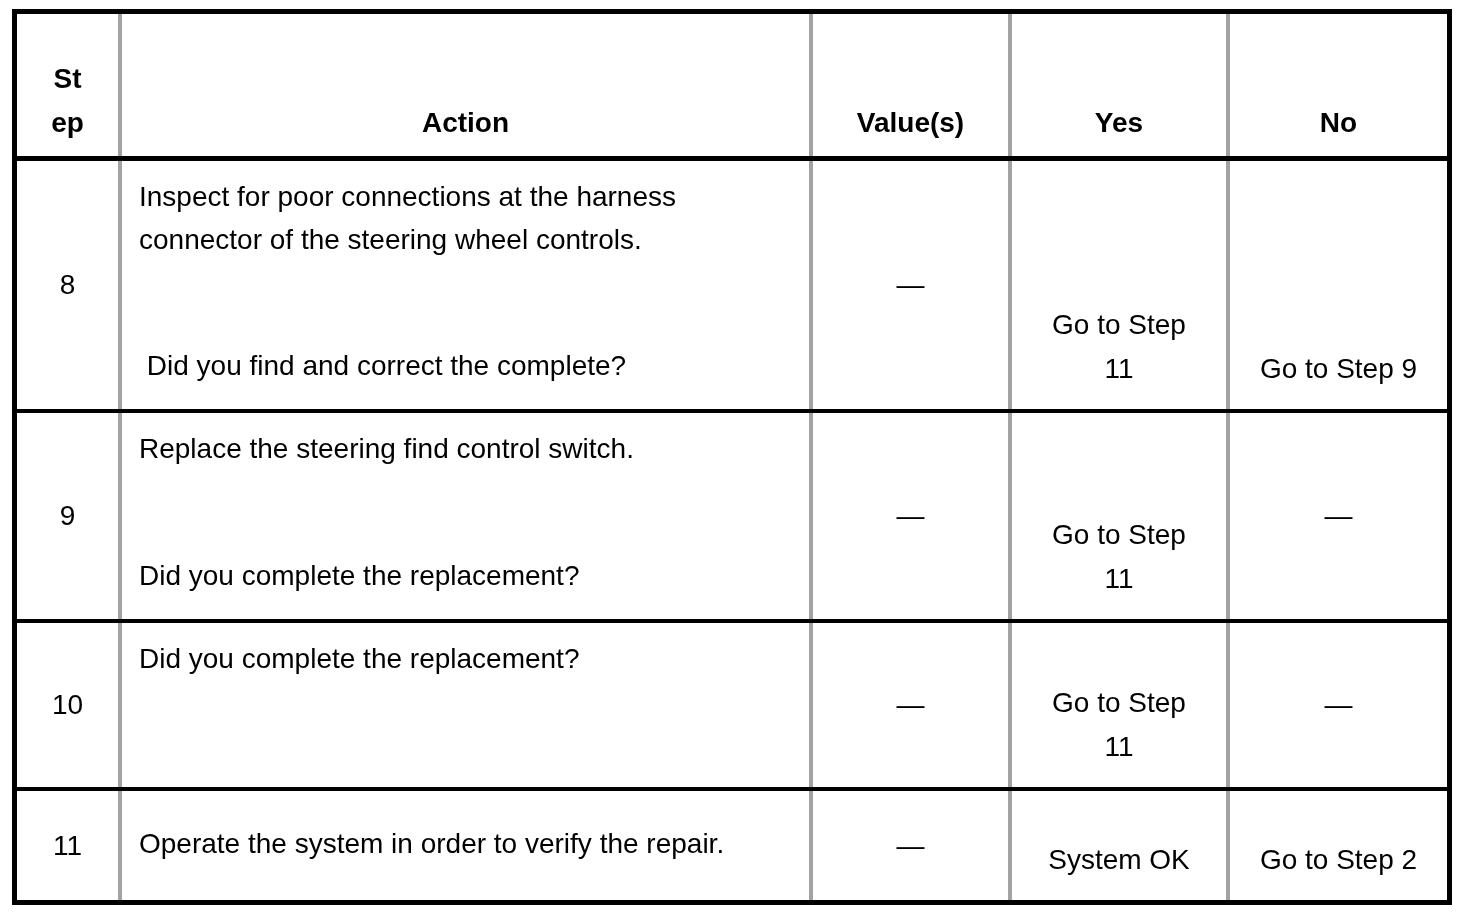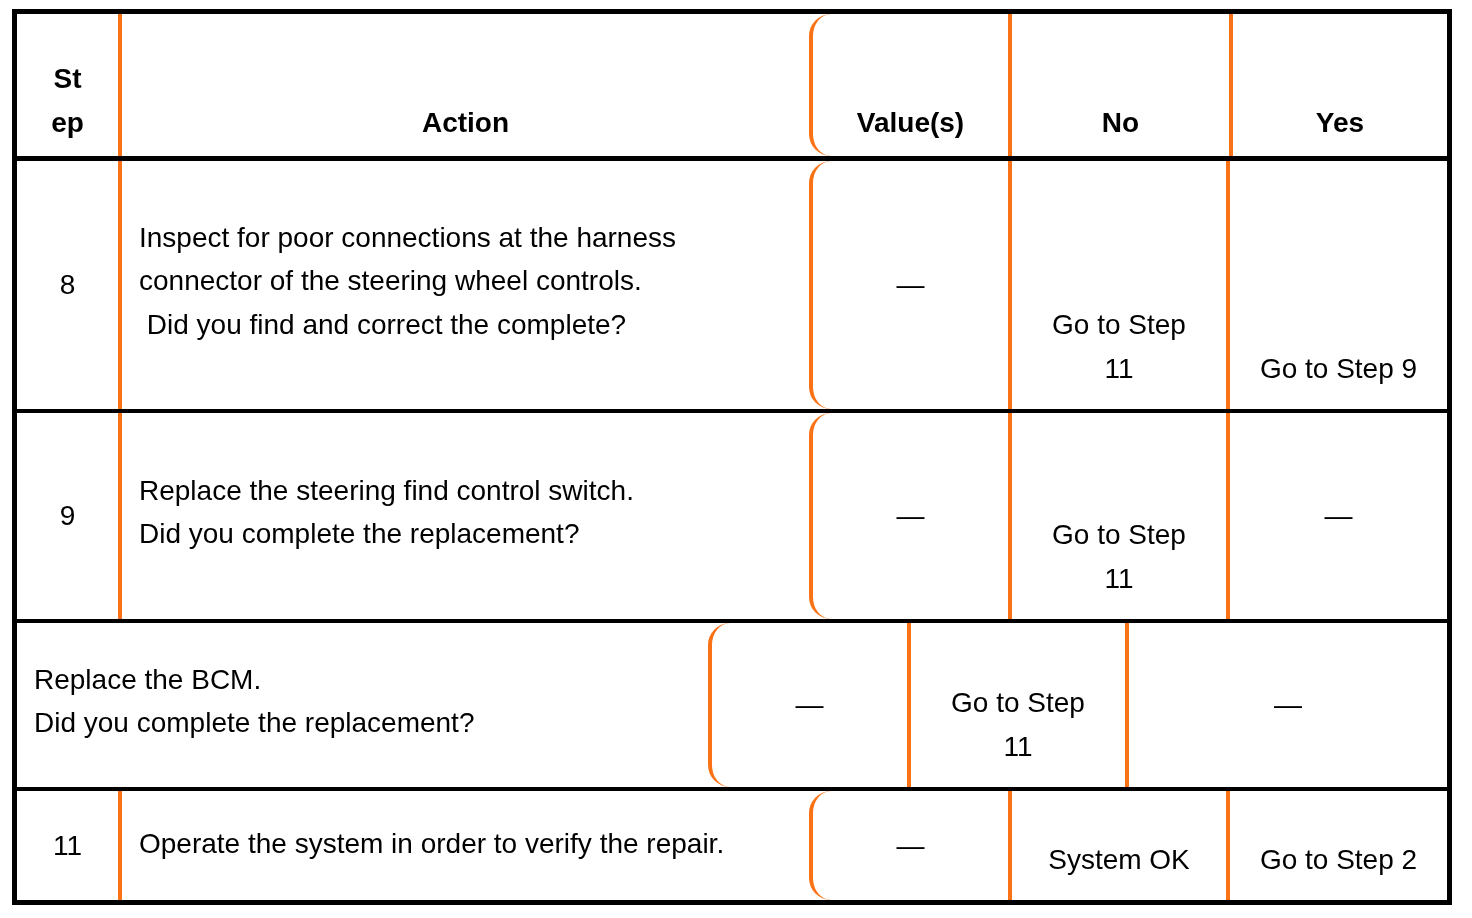--- a/index.html
+++ b/index.html
@@ -40,24 +40,24 @@
   .row-9  { height: 210px; }
   .row-10 { height: 168px; }
   .row-11 { flex: 1 1 auto; }
 
   .cell {
     box-sizing: border-box;
     display: flex;
     flex-direction: column;
     overflow: hidden;
   }
-  .cell + .cell { border-left: 4px solid #f97316; }
+  .cell + .cell { border-left: 4px solid #a3a3a3; }
   .col-step   { flex: 0 0 101px; }
   .col-action { flex: 0 0 691px; }
-  .col-value  { flex: 0 0 199px; border-radius: 22px; }
+  .col-value  { flex: 0 0 199px; }
   .col-yes    { flex: 0 0 218px; }
   .col-no     { flex: 1 1 auto; }
 
   .txt {
     font-size: 28px;
     line-height: 1.55;
   }
   .bold { font-weight: bold; }
 
   
@@ -86,21 +86,21 @@
   .c-mid {
     justify-content: center;
     align-items: center;
     text-align: center;
     padding: 0 25px;
   }
 
   
   .a-cell {
     padding: 14px 18px 22px 17px;
-    justify-content: center;
+    justify-content: space-between;
   }
   .a-cell.compact {
     justify-content: center;
     padding: 10px 18px 14px 17px;
     gap: 31px;
   }
   .a-desc, .a-q {
     font-size: 28px;
     line-height: 1.55;
     white-space: pre-wrap;
@@ -115,25 +115,25 @@
     <div class="cell col-step h-cell txt bold">
       <span>St
 ep</span>
     </div>
     <div class="cell col-action h-cell txt bold">
       <span>Action</span>
     </div>
     <div class="cell col-value h-cell txt bold">
       <span>Value(s)</span>
     </div>
+    <div class="cell col-yes h-cell txt bold">
+      <span>Yes</span>
+    </div>
     <div class="cell col-no h-cell txt bold">
       <span>No</span>
-    </div>
-    <div class="cell col-yes h-cell txt bold">
-      <span>Yes</span>
     </div>
   </div>
 
   <div class="row row-8 after-header">
     <div class="cell col-step c-center txt">
       <span>8</span>
     </div>
     <div class="cell col-action a-cell">
       <div class="a-desc">Inspect for poor connections at the harness connector of the steering wheel controls.</div>
       <div class="a-q"> Did you find and correct the complete?</div>
@@ -162,22 +162,24 @@
     </div>
     <div class="cell col-yes c-bottom txt">
       <span>Go to Step 11</span>
     </div>
     <div class="cell col-no c-mid txt">
       <span>—</span>
     </div>
   </div>
 
   <div class="row row-10">
+    <div class="cell col-step c-center txt">
+      <span>10</span>
+    </div>
     <div class="cell col-action a-cell">
-      <div class="a-desc">Replace the BCM.</div>
       <div class="a-q">Did you complete the replacement?</div>
     </div>
     <div class="cell col-value c-center txt">
       <span>—</span>
     </div>
     <div class="cell col-yes c-bottom txt">
       <span>Go to Step 11</span>
     </div>
     <div class="cell col-no c-mid txt">
       <span>—</span>

